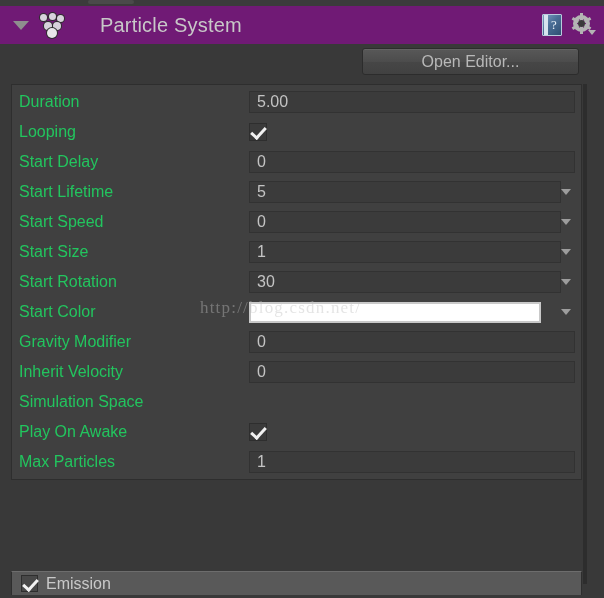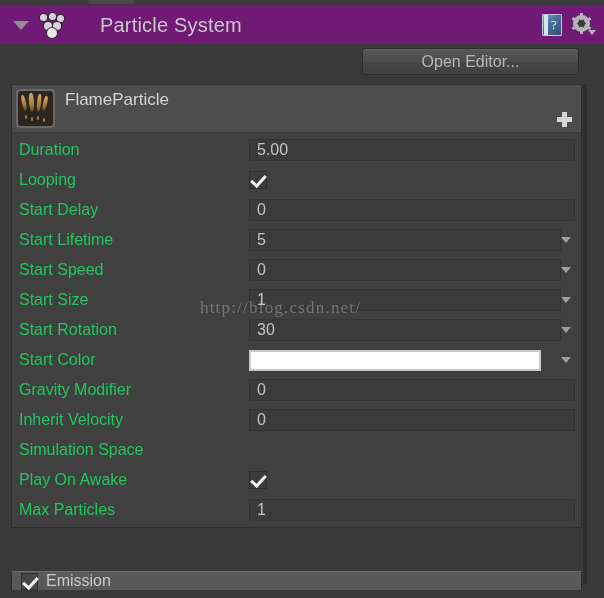--- a/index.html
+++ b/index.html
@@ -362,21 +362,21 @@
     display: flex;
     align-items: center;
   }
 
   
   .module-header {
     position: absolute;
     left: 11px;
     top: 571px;
     width: 571px;
-    height: 19px;
+    height: 24px;
     background: #595959;
     border-top: 1px solid #6d6d6d;
     border-left: 1px solid #2e2e2e;
     border-right: 1px solid #2e2e2e;
     box-sizing: border-box;
     display: flex;
     align-items: center;
     padding-left: 9px;
   }
   .module-header .cbox { width: 17px; height: 17px; background: #484848; border-color: #2e2e2e; }
@@ -441,36 +441,20 @@
 
   <div class="open-editor-row">
     <div class="btn-open-editor">Open Editor...</div>
   </div>
 
   <div class="panel-outer-edge"></div>
   <div class="panel-right-shadow"></div>
 
   <div class="panel">
 
-    <div class="emitter-row">
-      <div class="emitter-thumb">
-        <div class="inner">
-          <div class="fl f1"></div>
-            <div class="fl f2"></div>
-          <div class="fl f3"></div>
-            <div class="fl f4"></div>
-          <div class="d d1"></div>
-            <div class="d d2"></div>
-          <div class="d d3"></div>
-            <div class="d d4"></div>
-        </div>
-      </div>
-      <div class="emitter-name">FlameParticle</div>
-      <div class="emitter-plus"></div>
-    </div>
 
     <div class="props">
 
       <div class="prow">
         <div class="plabel">Duration</div>
         <div class="pfield">5.00</div>
       </div>
 
       <div class="prow">
         <div class="plabel">Looping</div>

